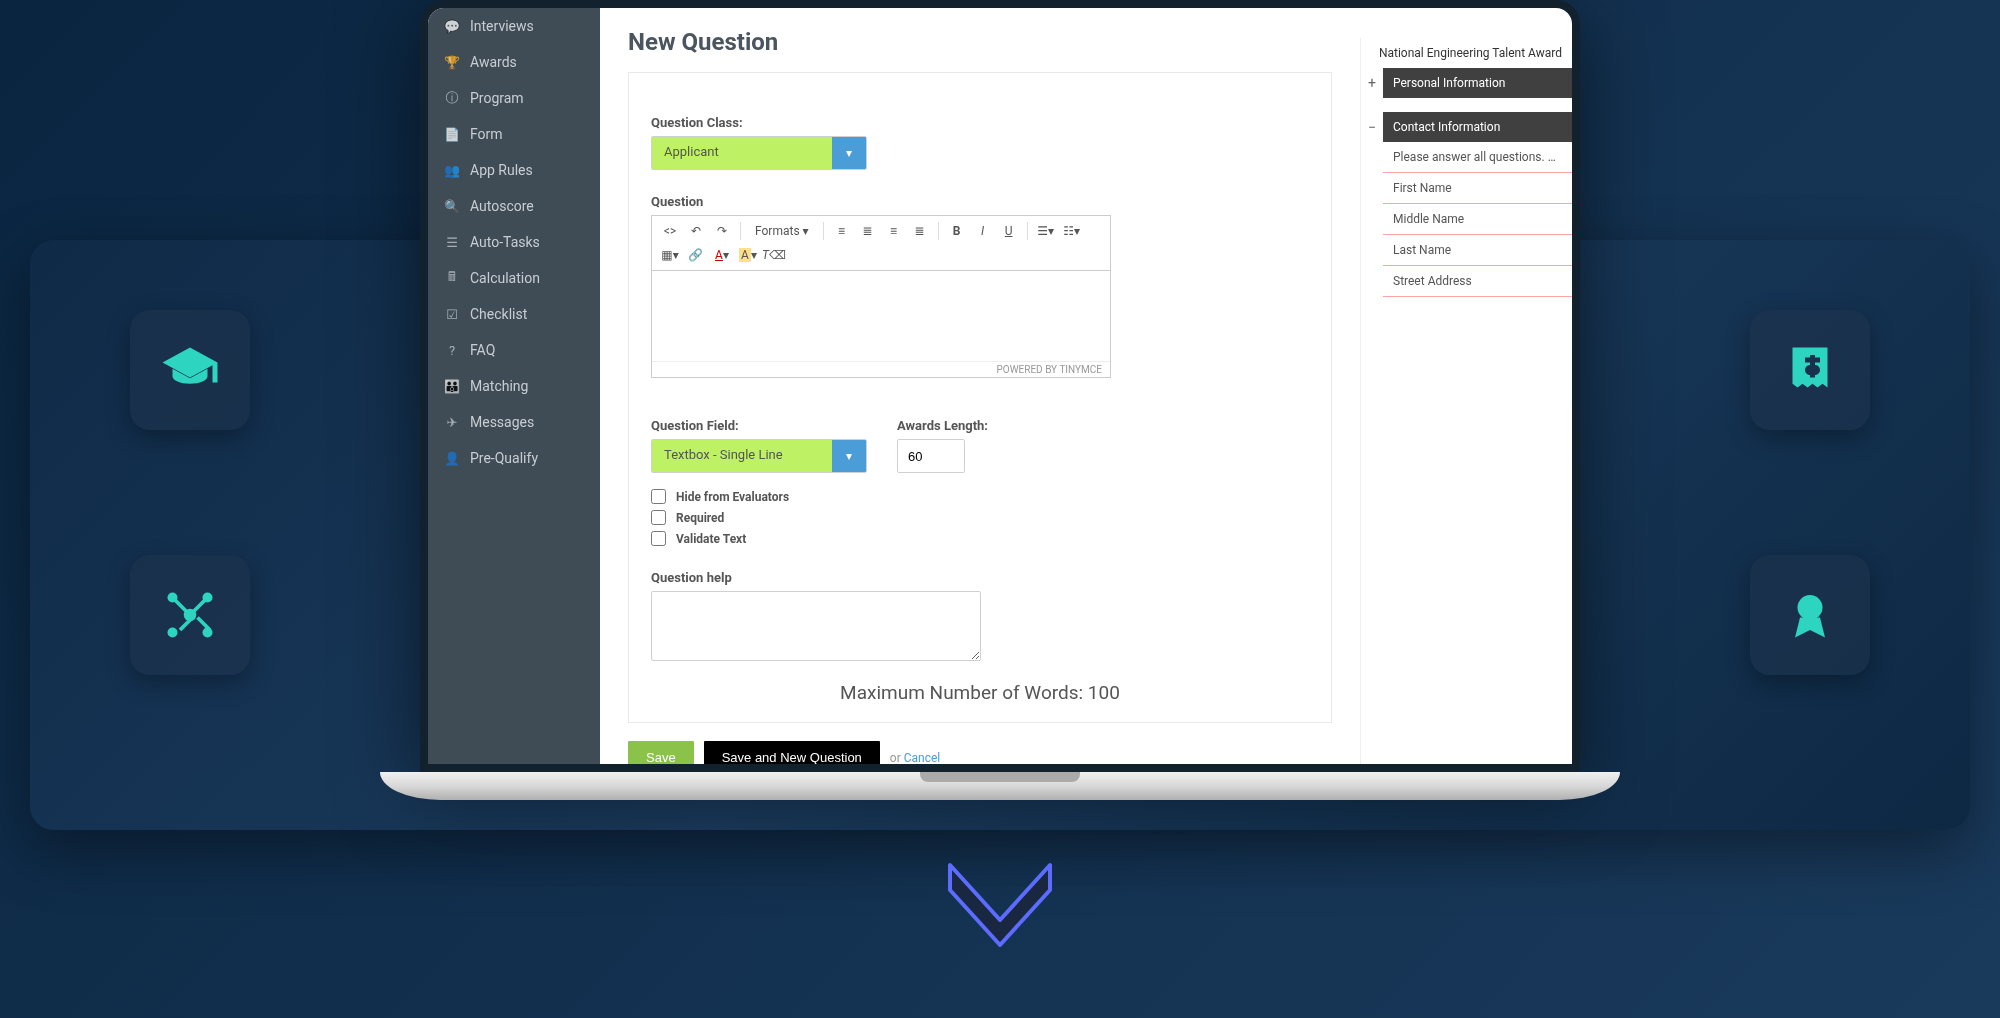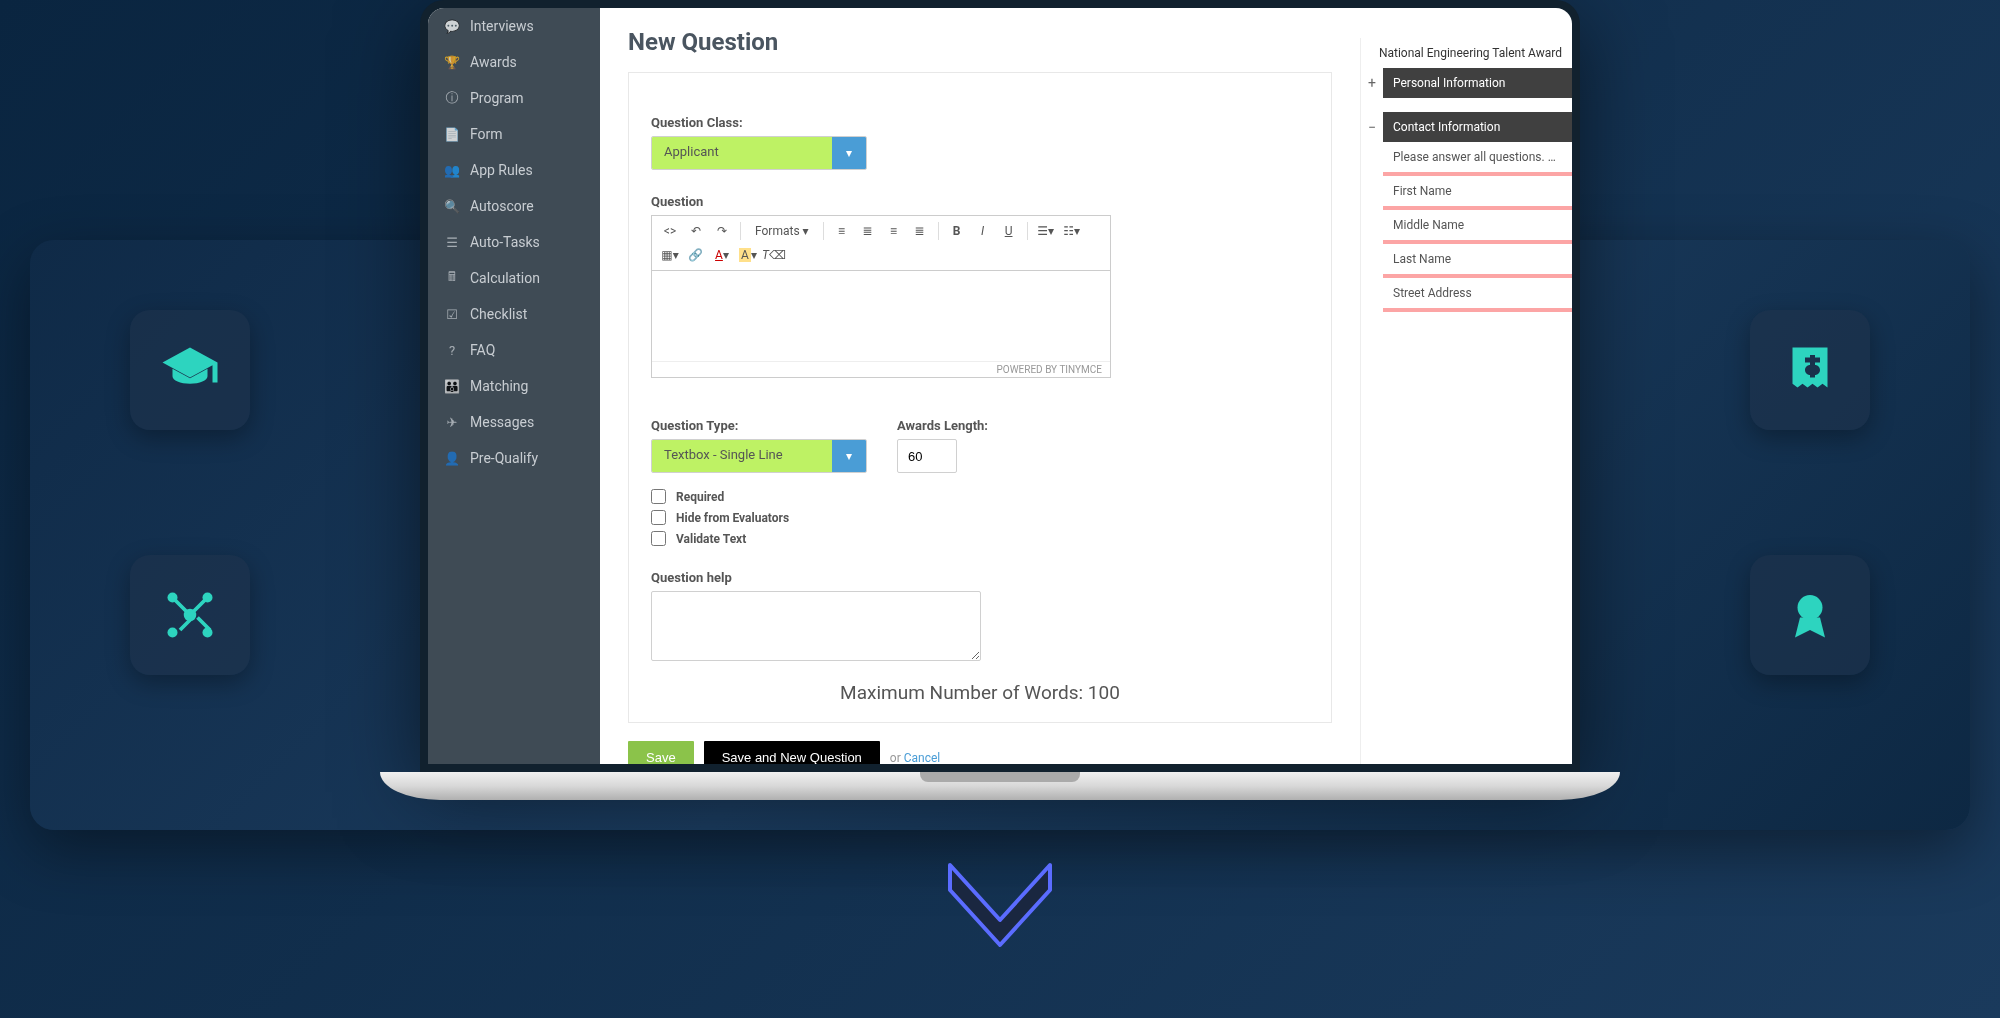--- a/index.html
+++ b/index.html
@@ -214,21 +214,21 @@
   color: #999;
   padding: 2px 8px;
   border-top: 1px solid #eee;
 }
 
 .two-col { display: flex; gap: 30px; }
 .input-text {
   border: 1px solid #d0d0d0;
   padding: 7px 10px;
   font-size: 13px;
-  width: 60px;
+  width: 68px;
   border-radius: 2px;
   height: 34px;
 }
 .checkbox-row {
   display: flex;
   align-items: center;
   gap: 10px;
   margin-bottom: 6px;
 }
 .checkbox-row input { width: 15px; height: 15px; }
@@ -303,21 +303,21 @@
   padding: 8px 10px;
   font-size: 12px;
 }
 .rp-spacer { height: 14px; }
 .rp-list {
   list-style: none;
   margin-left: 22px;
 }
 .rp-list li {
   padding: 8px 10px;
-  border-bottom: 4px solid #fca5a5;
+  border-bottom: 1px solid #fca5a5;
   color: #555;
   cursor: pointer;
   white-space: nowrap;
   overflow: hidden;
   text-overflow: ellipsis;
 }
 </style>
 </head>
 <body>
 
@@ -455,39 +455,39 @@
                 <span class="tb-btn"><span style="background:#ffe08a;padding:0 2px">A</span>▾</span>
                 <span class="tb-btn"><i>T</i>⌫</span>
               </div>
               <div class="editor-body" contenteditable="true" style=""></div>
               <div class="editor-footer">POWERED BY TINYMCE</div>
             </div>
           </div>
 
           <div class="two-col field-row">
             <div>
-              <label class="field-label">Question Type:</label>
+              <label class="field-label">Question Field:</label>
               <div class="select-wrap">
                 <div class="select-val">Textbox - Single Line</div>
                 <div class="select-btn"></div>
               </div>
             </div>
             <div>
               <label class="field-label">Awards Length:</label>
               <input class="input-text" value="60" style="">
             </div>
           </div>
 
           <div class="checkbox-row">
             <input type="checkbox" style="">
-            <label>Required</label>
+            <label>Hide from Evaluators</label>
           </div>
           <div class="checkbox-row">
             <input type="checkbox" style="">
-            <label>Hide from Evaluators</label>
+            <label>Required</label>
           </div>
           <div class="checkbox-row">
             <input type="checkbox" style="">
             <label>Validate Text</label>
           </div>
 
           <div class="field-row" style="margin-top:10px">
             <label class="field-label">Question help</label>
             <textarea class="textarea-help" style=""></textarea>
           </div>

